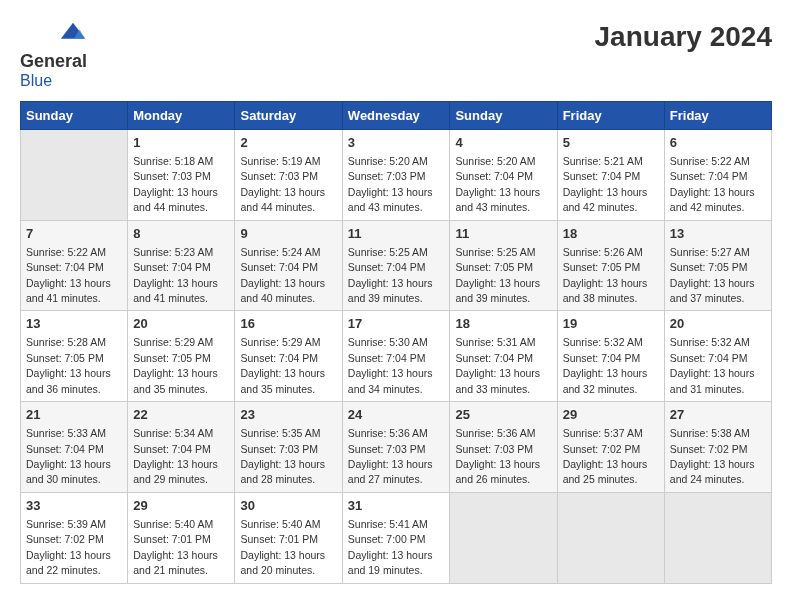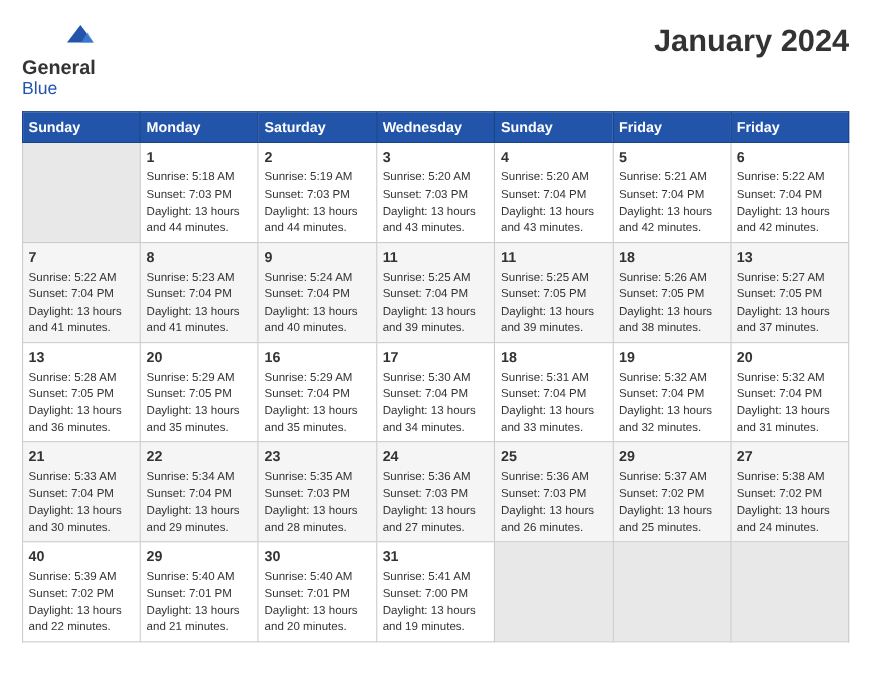--- a/index.html
+++ b/index.html
@@ -159,21 +159,21 @@
       <tr>
         <td><span class="day-number">21</span><span class="cell-content">Sunrise: 5:33 AM<br>Sunset: 7:04 PM<br>Daylight: 13 hours and 30 minutes.</span></td>
         <td><span class="day-number">22</span><span class="cell-content">Sunrise: 5:34 AM<br>Sunset: 7:04 PM<br>Daylight: 13 hours and 29 minutes.</span></td>
         <td><span class="day-number">23</span><span class="cell-content">Sunrise: 5:35 AM<br>Sunset: 7:03 PM<br>Daylight: 13 hours and 28 minutes.</span></td>
         <td><span class="day-number">24</span><span class="cell-content">Sunrise: 5:36 AM<br>Sunset: 7:03 PM<br>Daylight: 13 hours and 27 minutes.</span></td>
         <td><span class="day-number">25</span><span class="cell-content">Sunrise: 5:36 AM<br>Sunset: 7:03 PM<br>Daylight: 13 hours and 26 minutes.</span></td>
         <td><span class="day-number">29</span><span class="cell-content">Sunrise: 5:37 AM<br>Sunset: 7:02 PM<br>Daylight: 13 hours and 25 minutes.</span></td>
         <td><span class="day-number">27</span><span class="cell-content">Sunrise: 5:38 AM<br>Sunset: 7:02 PM<br>Daylight: 13 hours and 24 minutes.</span></td>
       </tr>
       <tr>
-        <td><span class="day-number">40</span><span class="cell-content">Sunrise: 5:39 AM<br>Sunset: 7:02 PM<br>Daylight: 13 hours and 22 minutes.</span></td>
+        <td><span class="day-number">33</span><span class="cell-content">Sunrise: 5:39 AM<br>Sunset: 7:02 PM<br>Daylight: 13 hours and 22 minutes.</span></td>
         <td><span class="day-number">29</span><span class="cell-content">Sunrise: 5:40 AM<br>Sunset: 7:01 PM<br>Daylight: 13 hours and 21 minutes.</span></td>
         <td><span class="day-number">30</span><span class="cell-content">Sunrise: 5:40 AM<br>Sunset: 7:01 PM<br>Daylight: 13 hours and 20 minutes.</span></td>
         <td><span class="day-number">31</span><span class="cell-content">Sunrise: 5:41 AM<br>Sunset: 7:00 PM<br>Daylight: 13 hours and 19 minutes.</span></td>
         <td class="empty"></td>
         <td class="empty"></td>
         <td class="empty"></td>
       </tr>
     </tbody>
 </table>
 

